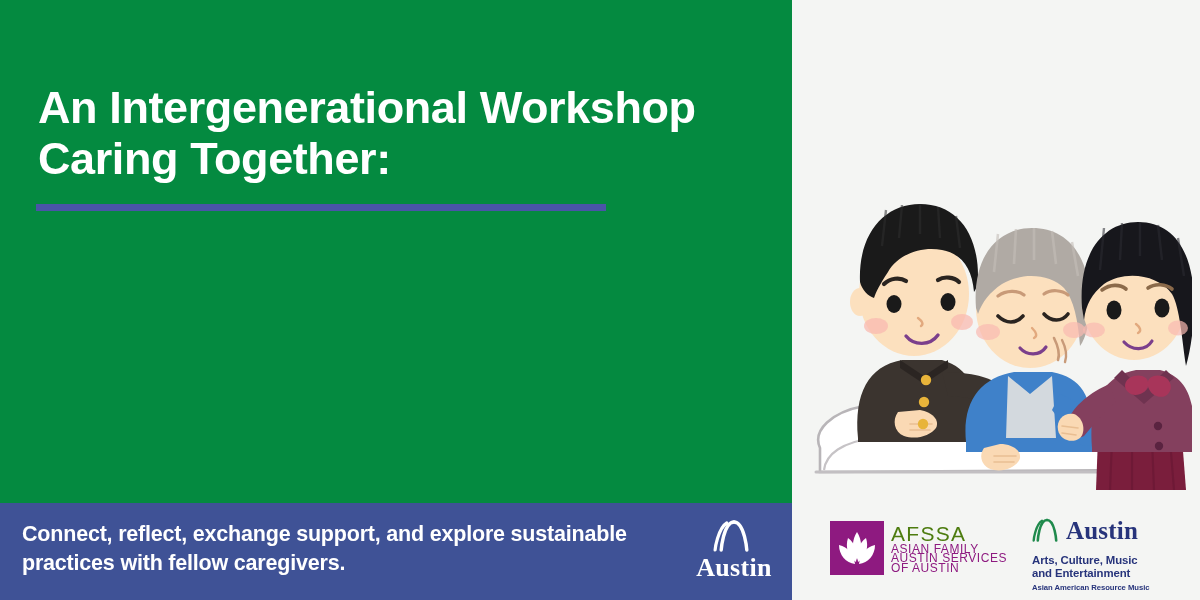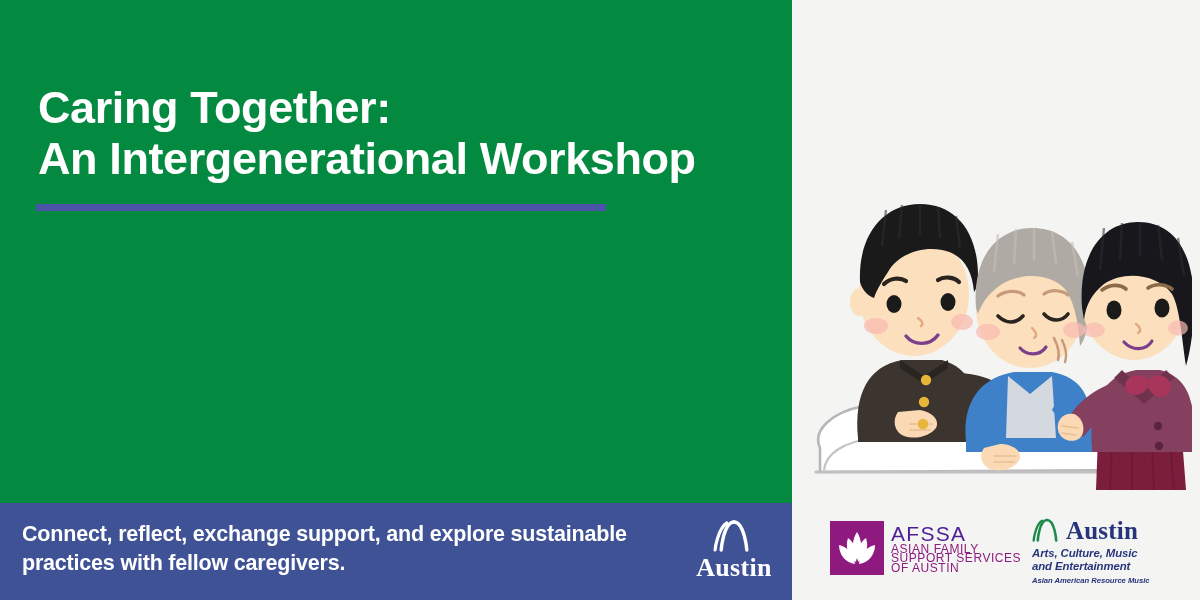--- a/index.html
+++ b/index.html
@@ -133,21 +133,21 @@
   }
   #afssa-mark {
     width: 54px;
     height: 54px;
     background: #8E1A80;
     position: relative;
     flex: none;
   }
   #afssa-text { line-height: 1; }
   #afssa-name {
-    color: #4c1d95;
+    color: #4d7c0f;
     font-size: 21px;
     letter-spacing: 1.3px;
     font-weight: normal;
     line-height: 22px;
   }
   .afssa-sub {
     color: #8E1A80;
     font-size: 12px;
     letter-spacing: 0.55px;
     line-height: 9.4px;
@@ -182,32 +182,32 @@
     letter-spacing: -0.1px;
   }
   #austin-arts-dept {
     color: #27347B;
     font-weight: bold;
     font-size: 7.7px;
     line-height: 11px;
     letter-spacing: -0.05px;
     margin-top: 1px;
   }
-  #austin-arts-sub { margin-top: 4px; font-style: italic; }
+  #austin-arts-sub { margin-top: 11px; }
 </style>
 </head>
 <body>
 
 <div id="banner">
 
   <div id="left-panel">
 
     <div id="title-block">
+      <div class="title-line">An Intergenerational Workshop</div>
       <div class="title-line">Caring Together:</div>
-      <div class="title-line">An Intergenerational Workshop</div>
     </div>
 
     <div id="title-divider"></div>
   </div>
 
   <div id="blue-bar">
     <div id="tagline">Connect, reflect, exchange support, and explore sustainable practices with fellow caregivers.</div>
 
     <div id="austin-city-logo">
       <svg id="austin-city-mark" width="44" height="34" viewBox="0 0 44 34">
@@ -346,21 +346,21 @@
           <path d="M18 17 C25 22 28 31 26 41 C18 36 15 26 18 17 Z" fill="#FFFFFF"></path>
           <path d="M36 17 C39 26 36 36 28 41 C26 31 29 22 36 17 Z" fill="#FFFFFF"></path>
 
           <path d="M9 24 C18 26 24 33 25 43 C16 42 9 34 9 24 Z" fill="#FFFFFF"></path>
           <path d="M45 24 C45 34 38 42 29 43 C30 33 36 26 45 24 Z" fill="#FFFFFF"></path>
         </svg>
       </div>
       <div id="afssa-text">
         <div id="afssa-name">AFSSA</div>
         <div class="afssa-sub">ASIAN FAMILY</div>
-        <div class="afssa-sub">SUPPORT SERVICES</div>
+        <div class="afssa-sub">AUSTIN SERVICES</div>
         <div class="afssa-sub">OF AUSTIN</div>
       </div>
     </div>
 
     <div id="austin-arts-logo">
       <div id="austin-arts-head">
         <svg width="30" height="26" viewBox="0 0 30 26">
           <path d="M15 3 C11 3 8.8 8 7.4 13.5 C6.3 18 5.9 21 5.8 23.5" fill="none" stroke="#1F8A4C" stroke-width="2.6" stroke-linecap="round"></path>
           <path d="M15 3 C19 3 21.2 8 22.6 13.5 C23.7 18 24.1 21 24.2 23.5" fill="none" stroke="#1F8A4C" stroke-width="2.6" stroke-linecap="round"></path>
           <path d="M10 3.8 C6.8 5.8 4.6 10.5 3.2 15.5 C2.2 19 1.8 21.6 1.7 23.5" fill="none" stroke="#1F8A4C" stroke-width="2.4" stroke-linecap="round"></path>

